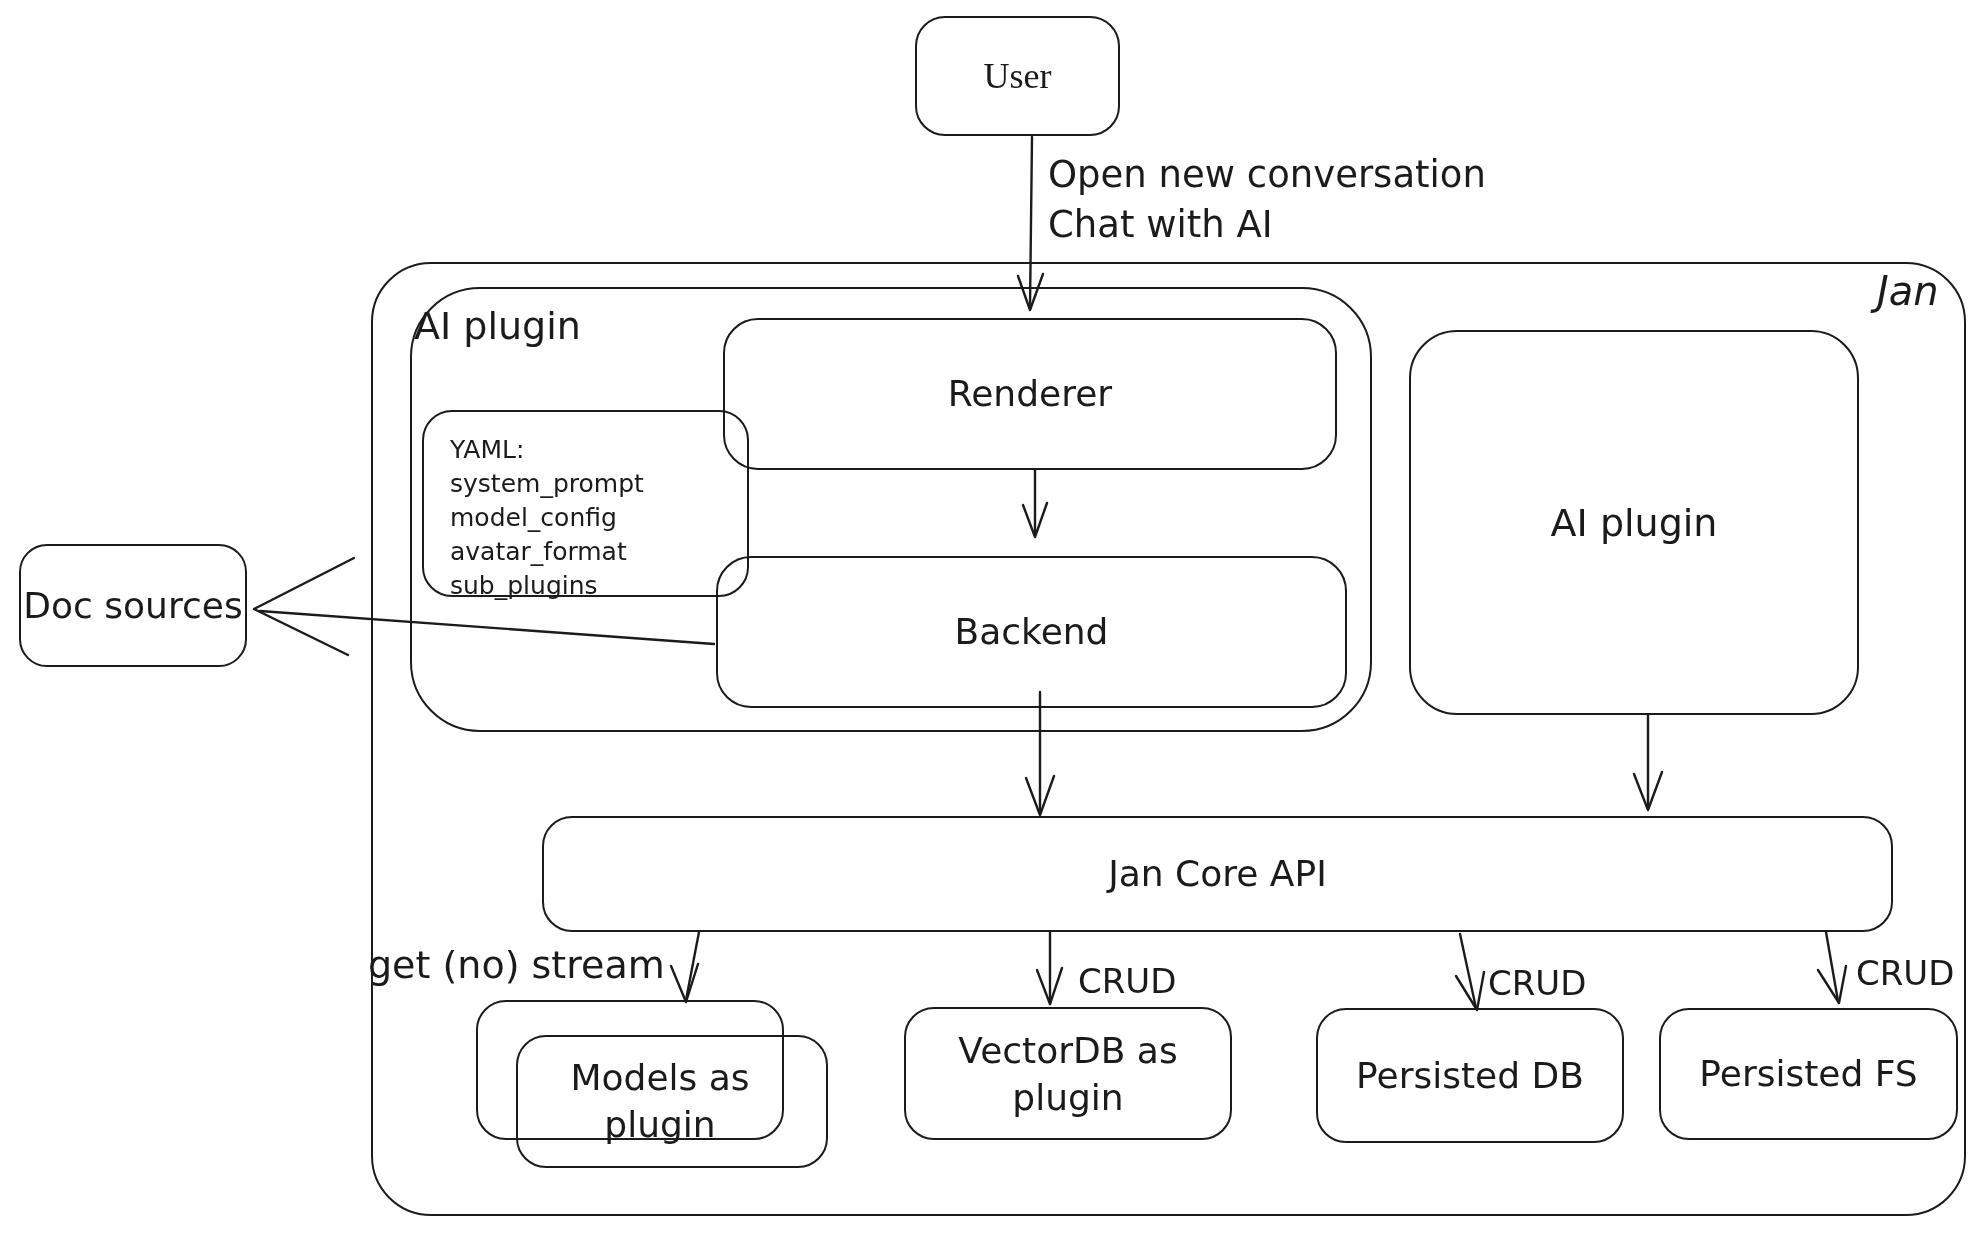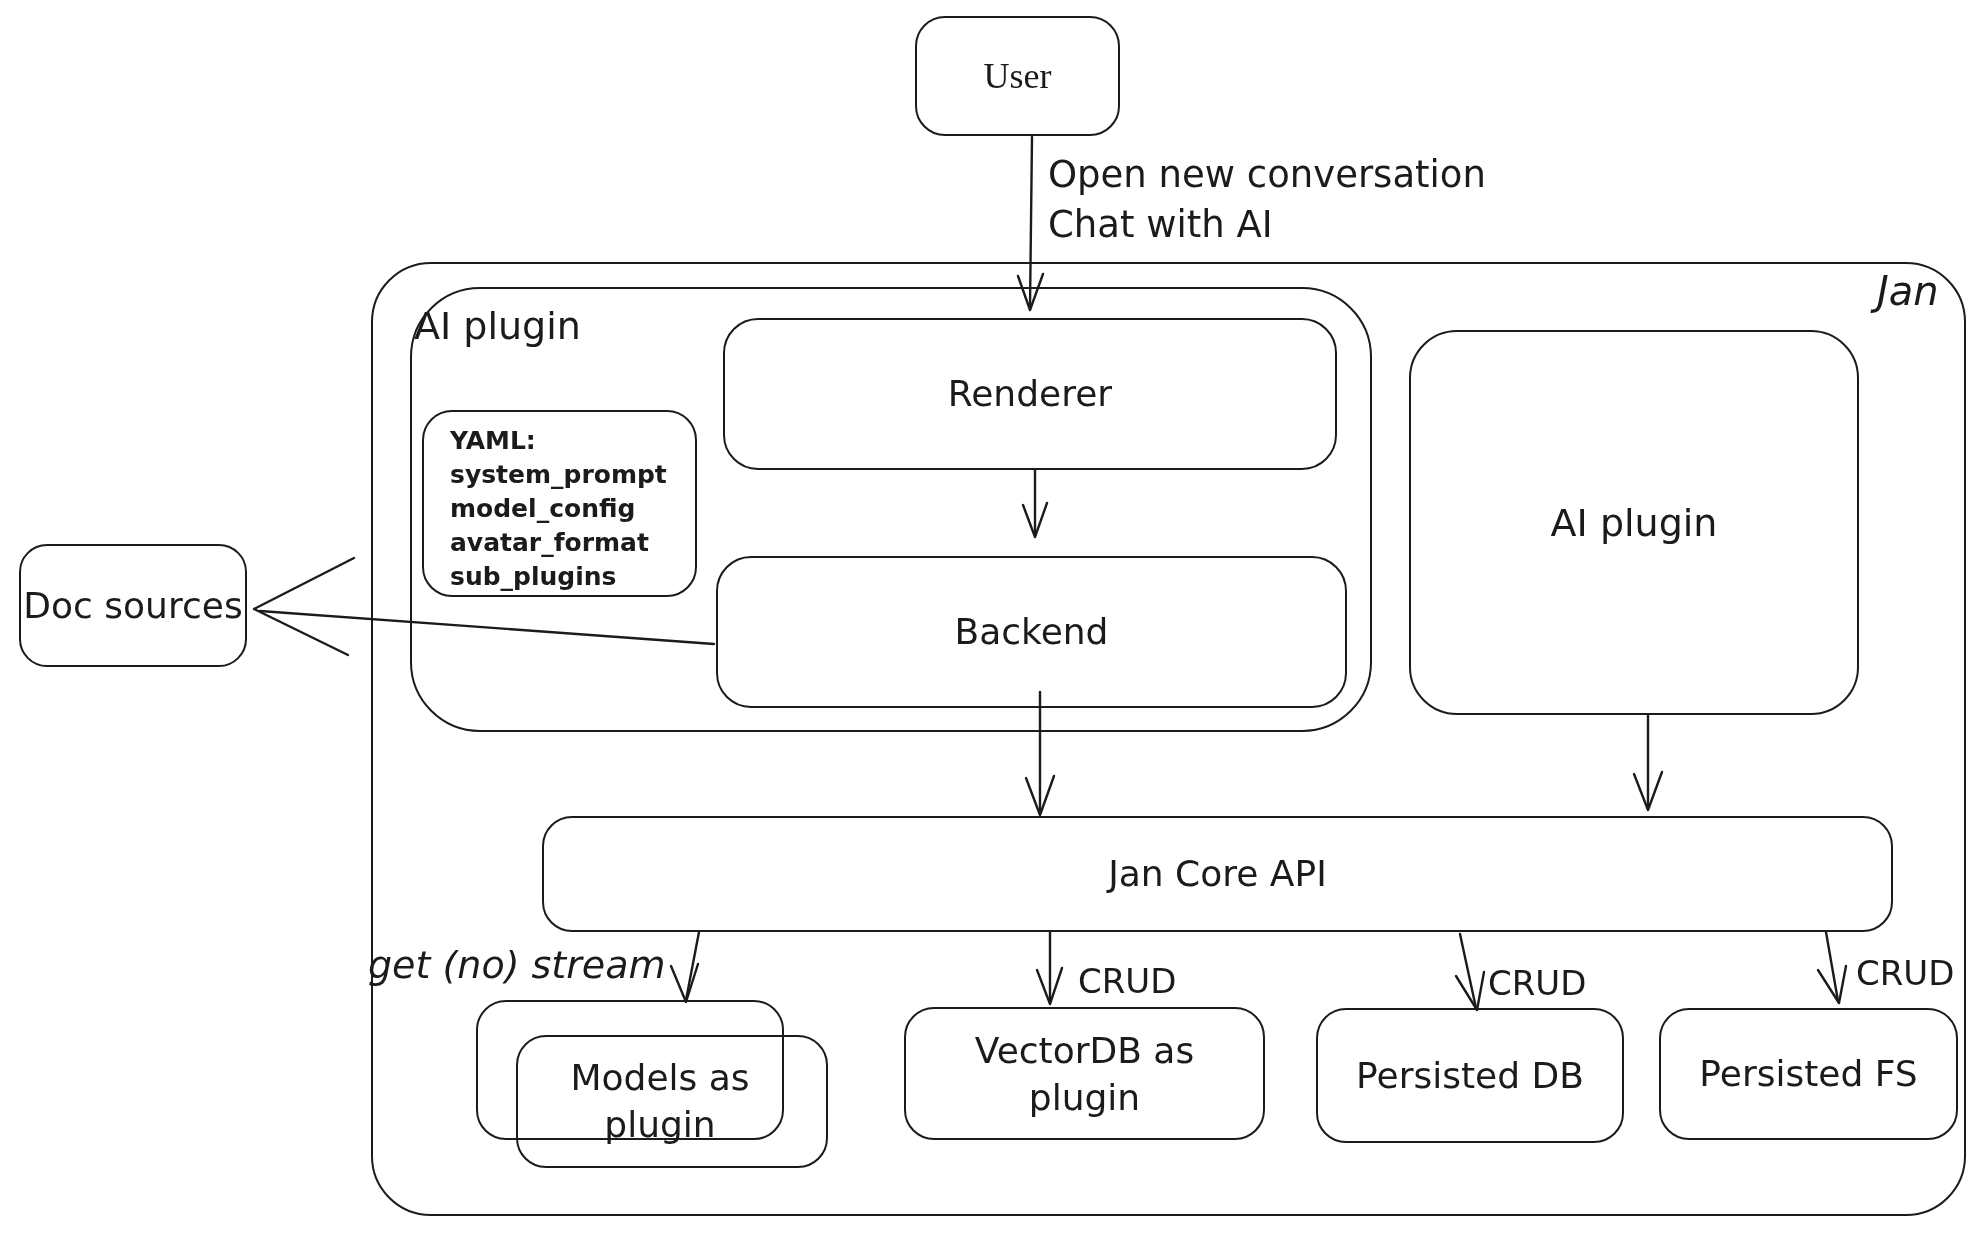--- a/index.html
+++ b/index.html
@@ -62,21 +62,21 @@
   </div>
 
   <div class="box node" style="left:723px; top:318px; width:614px; height:152px; border-radius:35px;">
     <span class="lbl">Renderer</span>
   </div>
 
   <div class="box node" style="left:716px; top:540px; width:631px; height:152px; border-radius:35px;margin-top:16px;">
     <span class="lbl">Backend</span>
   </div>
 
-  <div class="box" style="left:422px; top:410px; width:275px; height:187px; border-radius:30px; padding:12px 0 0 26px;font-weight:bold;">
+  <div class="box" style="left:422px; top:410px; width:327px; height:187px; border-radius:30px; padding:21px 0 0 26px;">
     <div class="yaml-line">YAML:</div>
     <div class="yaml-line">system_prompt</div>
     <div class="yaml-line">model_config</div>
     <div class="yaml-line">avatar_format</div>
     <div class="yaml-line">sub_plugins</div>
   </div>
 
   <div class="box node" style="left:19px; top:544px; width:228px; height:123px; border-radius:28px;">
     <span class="lbl">Doc sources</span>
   </div>
@@ -86,35 +86,35 @@
   </div>
 
   <div class="box node" style="left:542px; top:816px; width:1351px; height:116px; border-radius:30px;">
     <span class="lbl">Jan Core API</span>
   </div>
 
   <div class="box" style="left:476px; top:1000px; width:308px; height:140px; border-radius:30px;"></div>
   <div class="box" style="left:516px; top:1035px; width:312px; height:133px; border-radius:30px;"></div>
   <div class="floating-label" style="left:550px; top:1054px; width:220px; white-space:normal; text-align:center; font-size:36px; line-height:47px;">Models as plugin</div>
 
-  <div class="box node" style="left:904px; top:1007px; width:361px; height:133px; border-radius:30px;">
+  <div class="box node" style="left:904px; top:1007px; width:328px; height:133px; border-radius:30px;">
     <span class="lbl" style="width:250px; line-height:47px;">VectorDB as plugin</span>
   </div>
 
   <div class="box node" style="left:1316px; top:1008px; width:308px; height:135px; border-radius:30px;">
     <span class="lbl">Persisted DB</span>
   </div>
 
   <div class="box node" style="left:1659px; top:1008px; width:299px; height:132px; border-radius:30px;">
     <span class="lbl">Persisted FS</span>
   </div>
 
   <div class="floating-label" style="left:1048px; top:152px;">Open new conversation</div>
   <div class="floating-label" style="left:1048px; top:202px;">Chat with AI</div>
-  <div class="floating-label" style="left:368px; top:942px; font-size:38px;font-style:italic;">get (no) stream</div>
+  <div class="floating-label" style="left:368px; top:942px; font-size:38px;">get (no) stream</div>
   <div class="floating-label" style="left:1078px; top:958px; font-size:34px;">CRUD</div>
   <div class="floating-label" style="left:1488px; top:960px; font-size:34px;">CRUD</div>
   <div class="floating-label" style="left:1856px; top:950px; font-size:34px;">CRUD</div>
 
   <svg class="arrows" viewBox="0 0 1981 1246">
 
     <g>
       <path d="M1032 137 L1030 308"></path>
       <path d="M1018 276 L1030 310 M1043 274 L1030 310"></path>
     </g>

